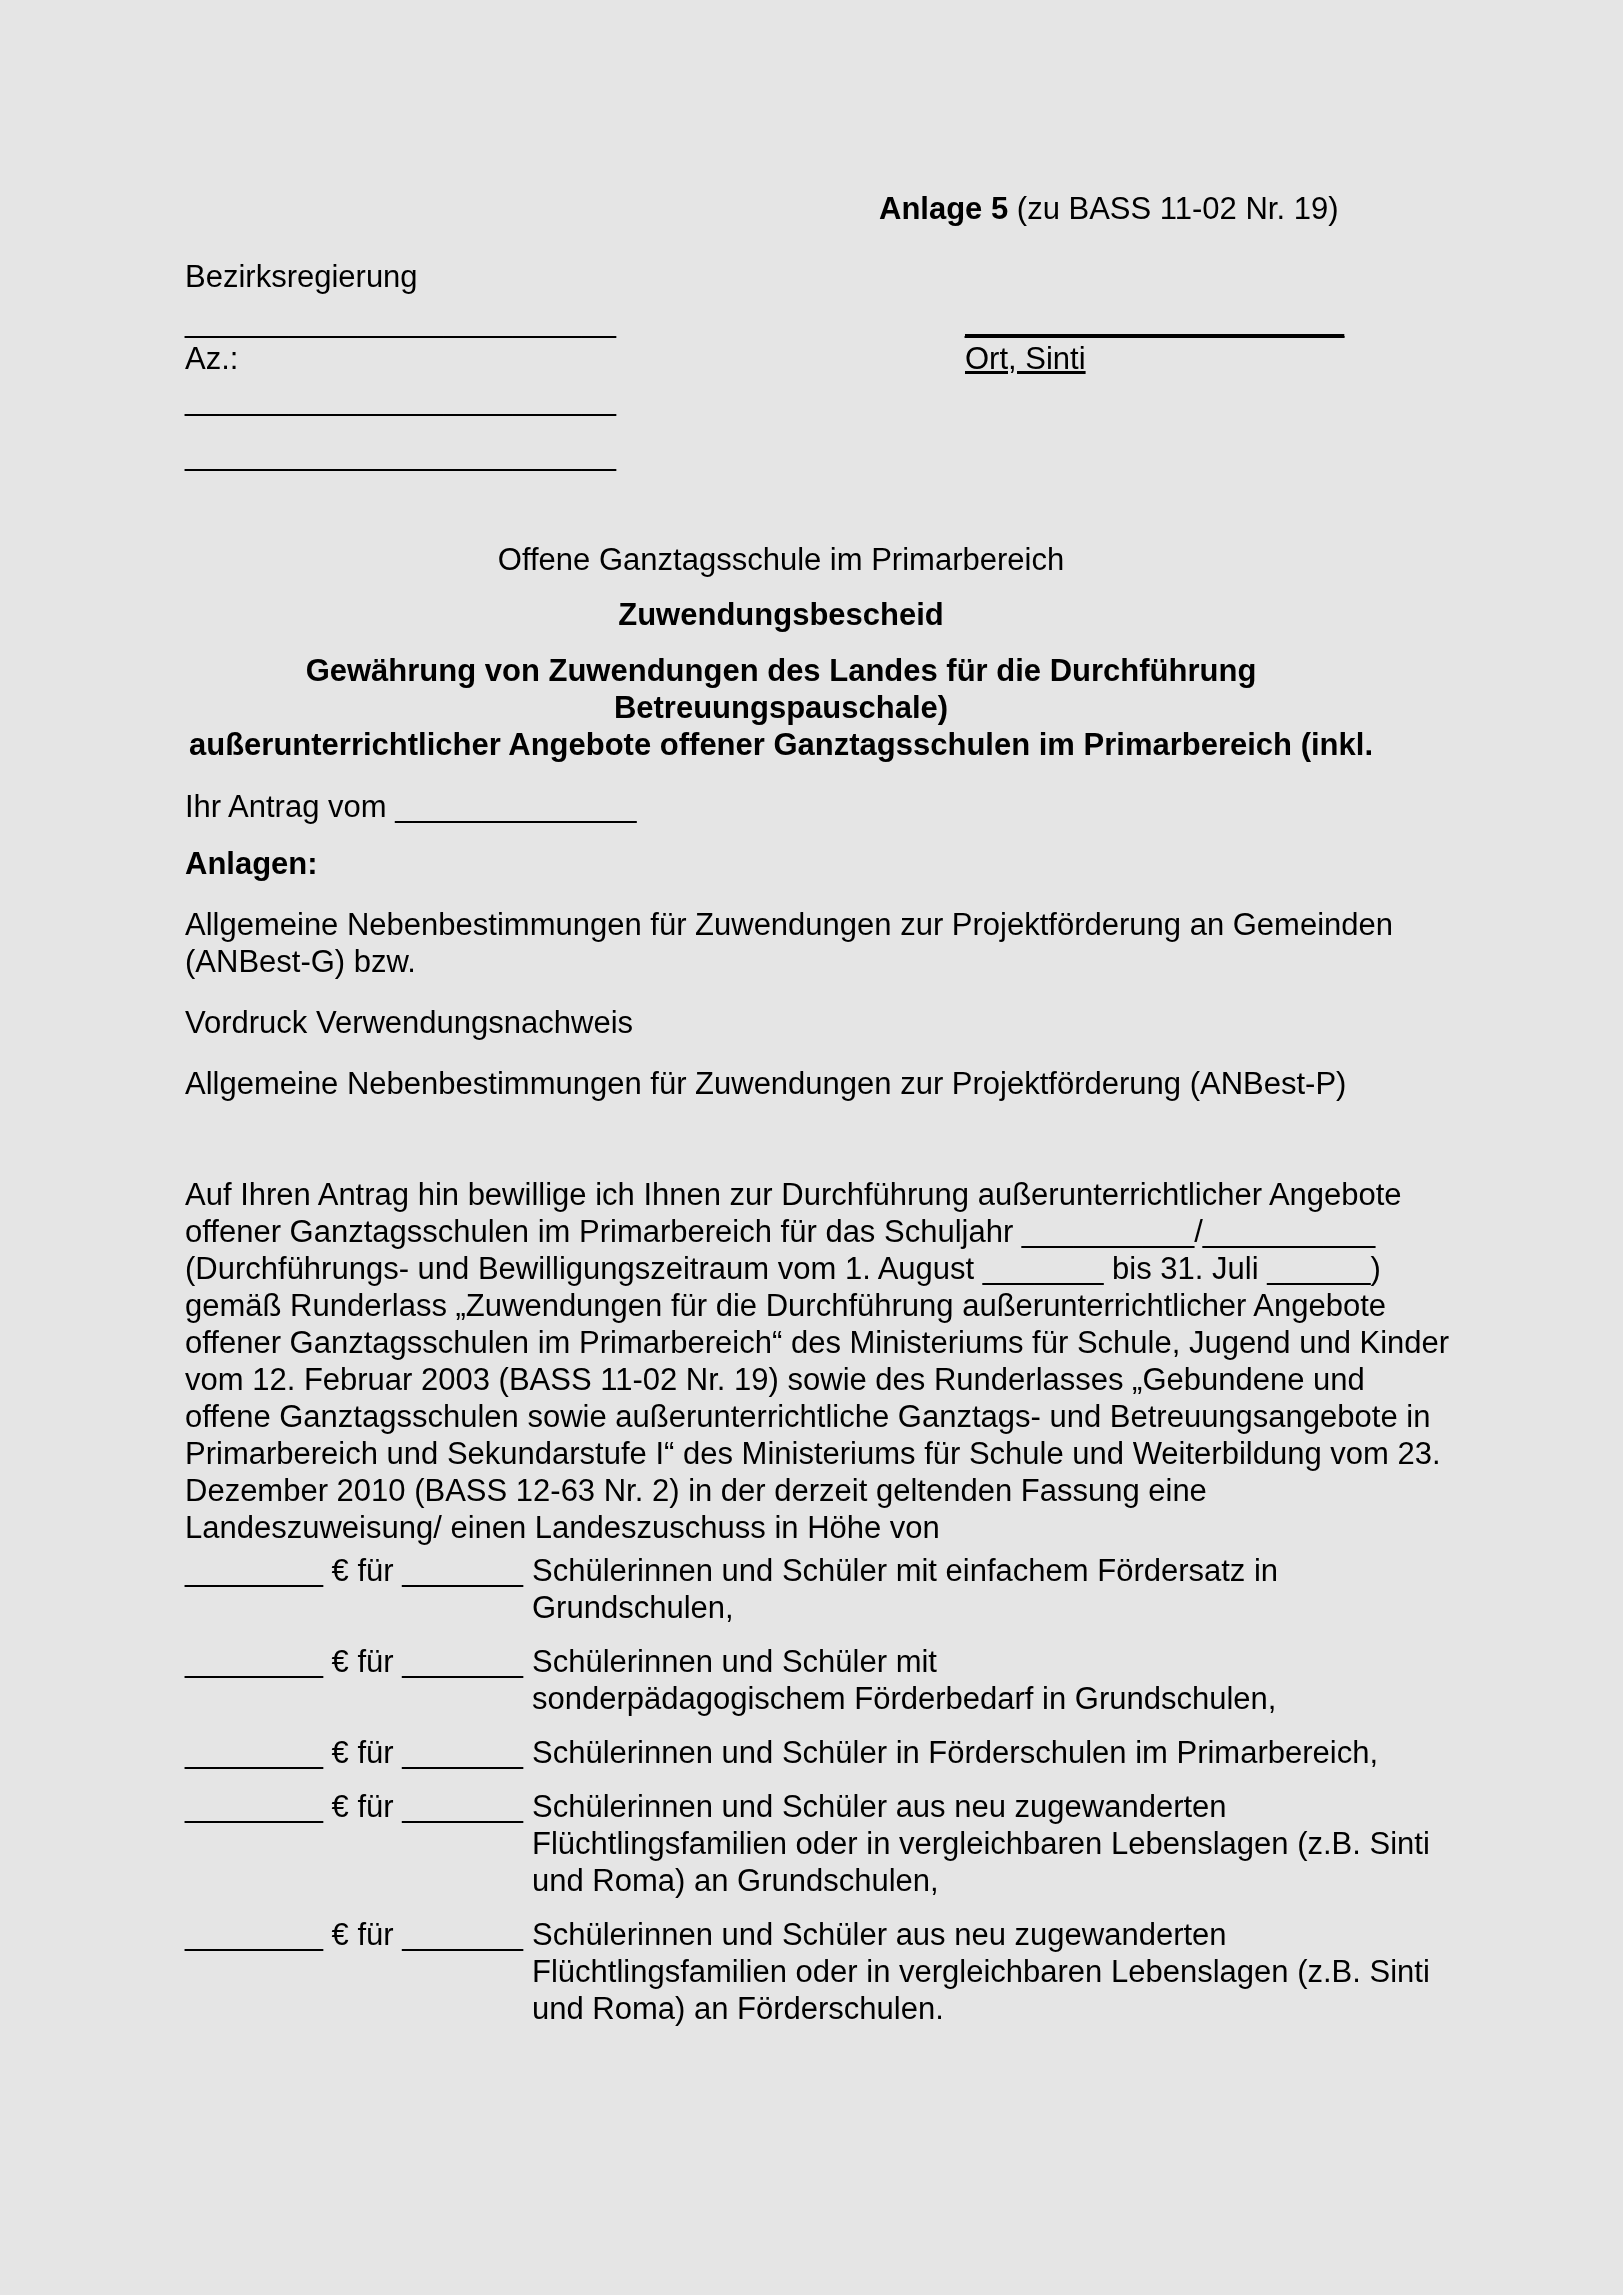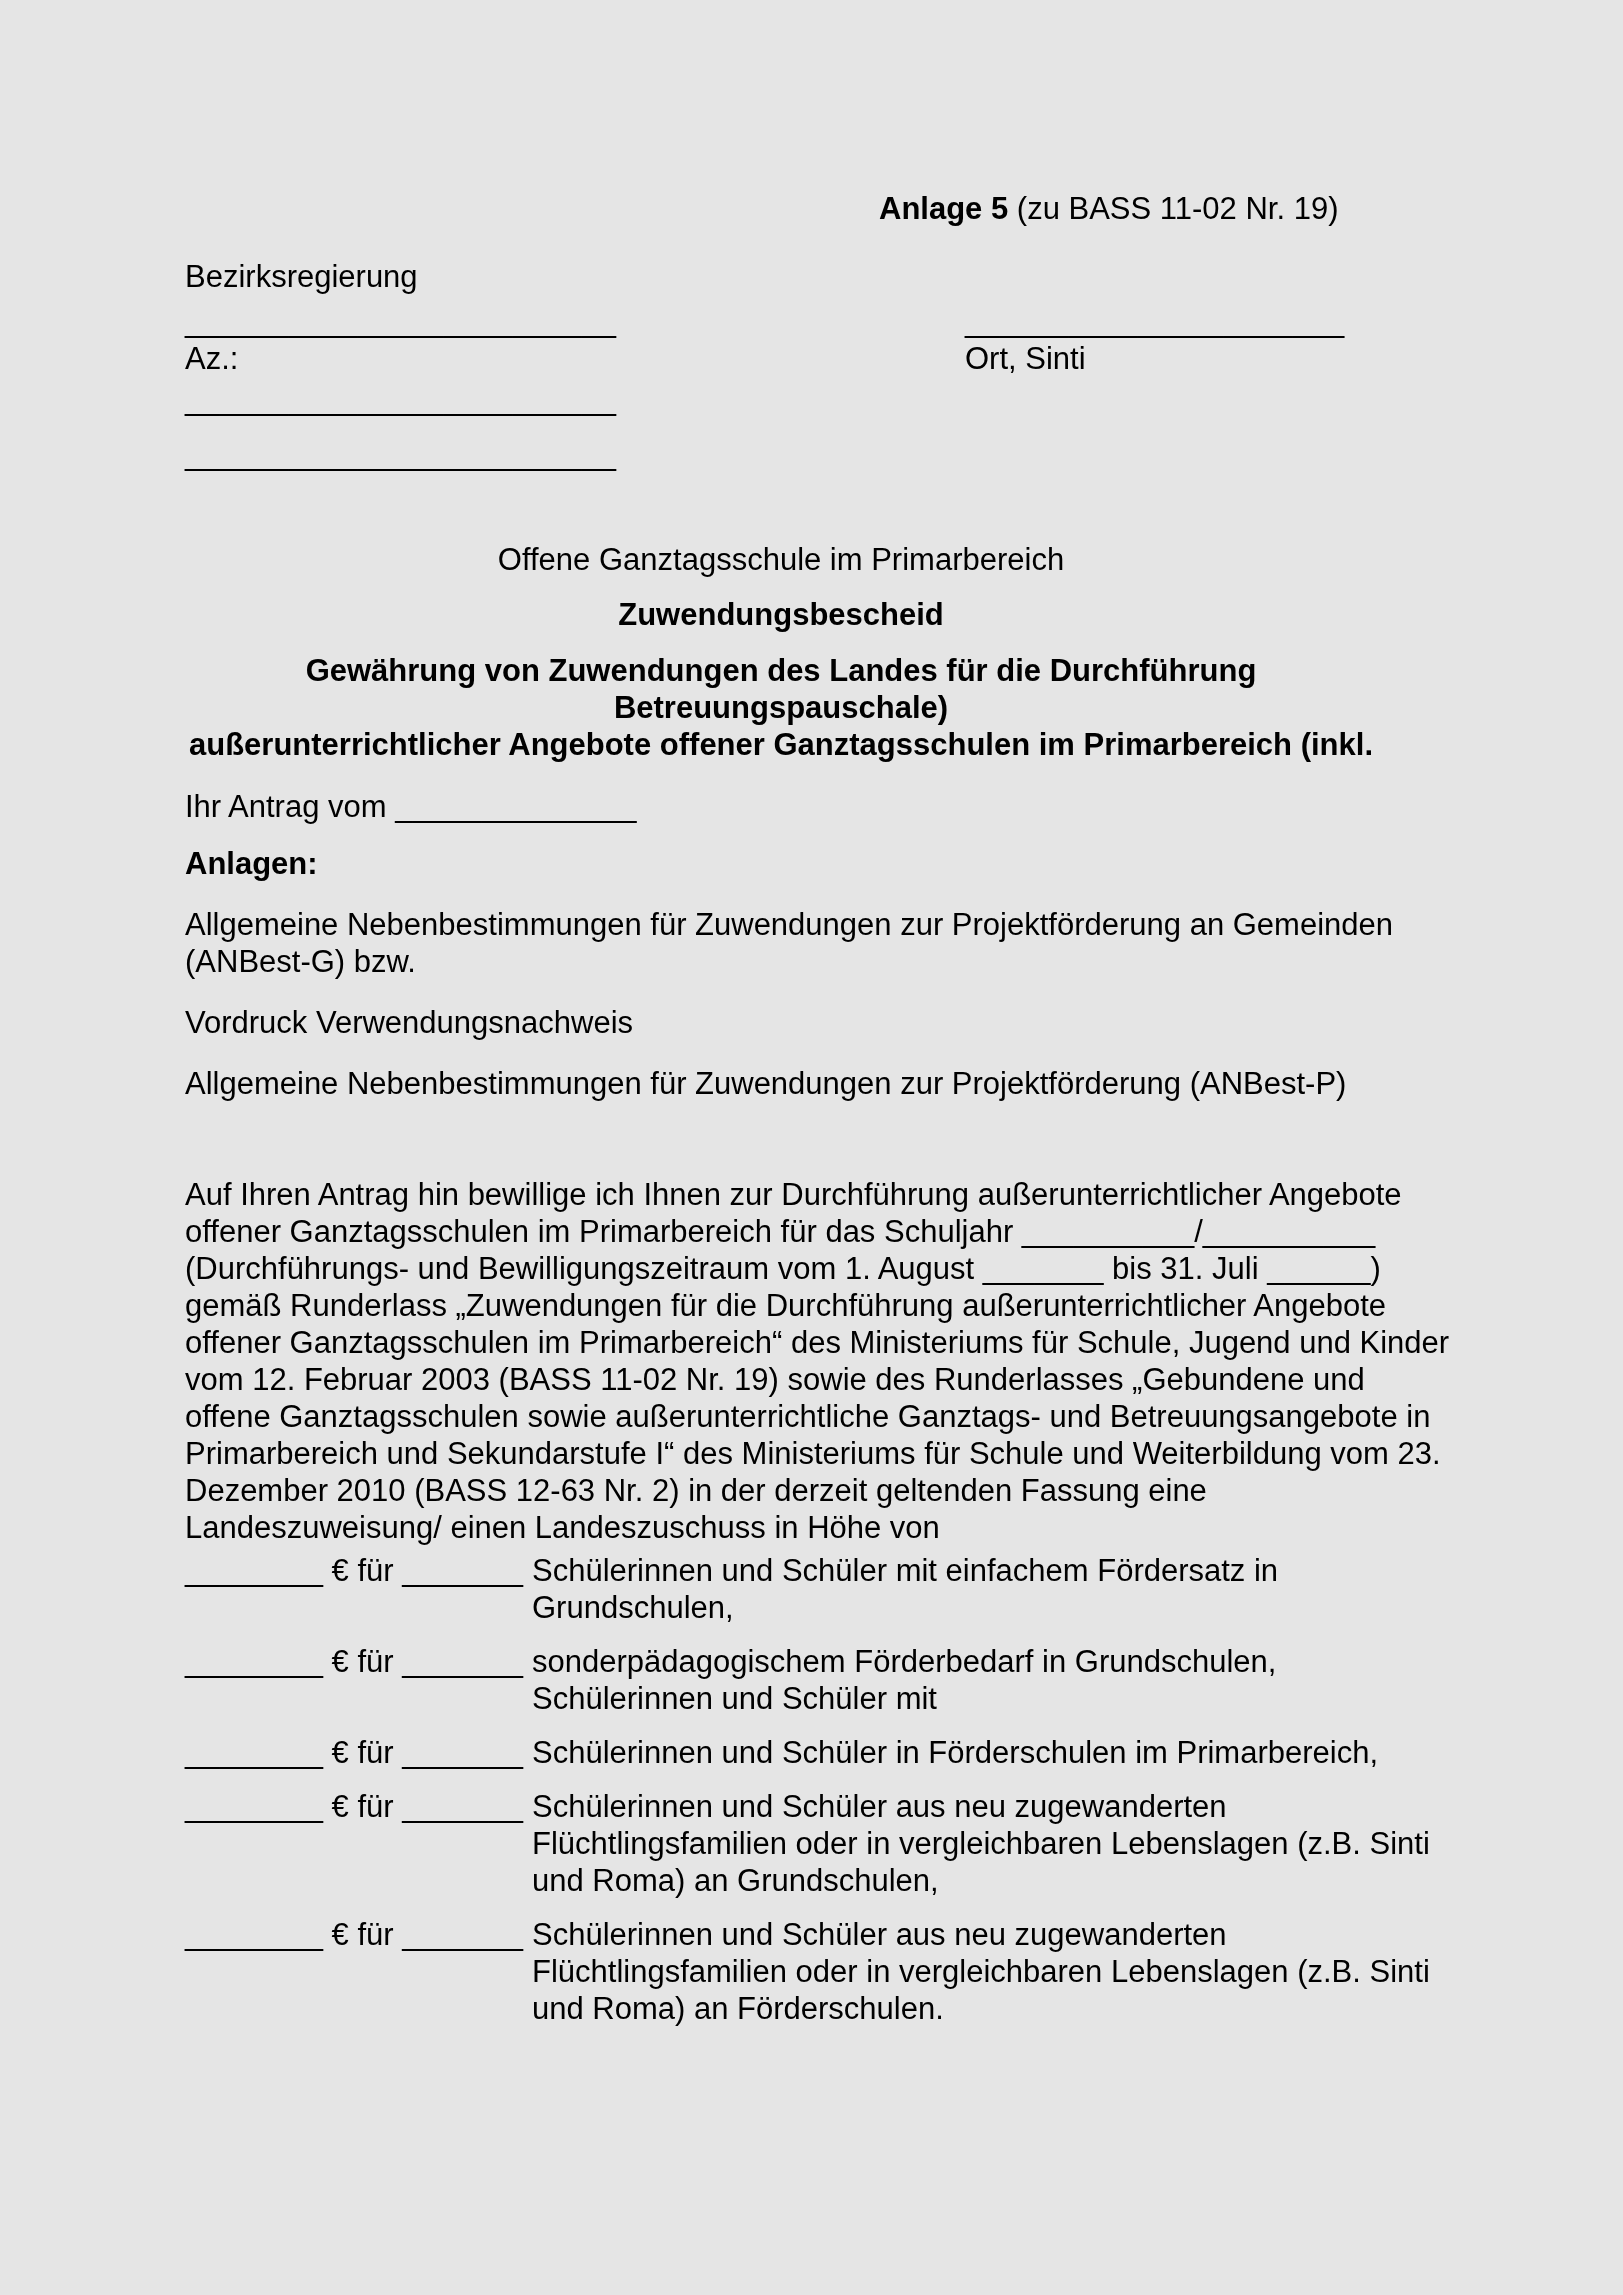--- a/index.html
+++ b/index.html
@@ -15,21 +15,21 @@
     box-sizing:border-box;
     padding:190px 246px 0 185px;
     overflow:hidden;
   }
   .line{white-space:nowrap;}
   .bold{font-weight:bold;}
   .annex-ref{margin-left:694px;white-space:nowrap;}
   .sender{margin-top:31px;}
   .header-cols{display:flex;margin-top:7.9px;}
   .col-left{flex:0 0 auto;width:458px;}
-  .col-right{margin-left:auto;width:412px;}
+  .col-right{margin-left:auto;width:412px;text-decoration:underline;}
   .blank-line{white-space:nowrap;letter-spacing:0;}
   .col-left .blank-2{margin-top:3.9px;}
   .col-left .blank-3{margin-top:18.3px;}
   .title-block{text-align:center;}
   .title-1{margin-top:68px;font-weight:normal;}
   .title-2{margin-top:18.3px;font-weight:bold;}
   .subtitle{margin-top:18.3px;font-weight:bold;}
   .application-line{margin-top:25px;}
   .attachments-heading{margin-top:20px;font-weight:bold;}
   .attachment{margin-top:24px;}
@@ -108,22 +108,22 @@
       <div class="grant-left">________ € für _______</div>
       <div class="grant-desc">
         <div class="line">Schülerinnen und Schüler mit einfachem Fördersatz in</div>
         <div class="line">Grundschulen,</div>
       </div>
     </div>
 
     <div class="grant-item">
       <div class="grant-left">________ € für _______</div>
       <div class="grant-desc">
+        <div class="line">Schülerinnen und Schüler mit</div>
         <div class="line">sonderpädagogischem Förderbedarf in Grundschulen,</div>
-        <div class="line">Schülerinnen und Schüler mit</div>
       </div>
     </div>
 
     <div class="grant-item">
       <div class="grant-left">________ € für _______</div>
       <div class="grant-desc">
         <div class="line">Schülerinnen und Schüler in Förderschulen im Primarbereich,</div>
       </div>
     </div>
 

